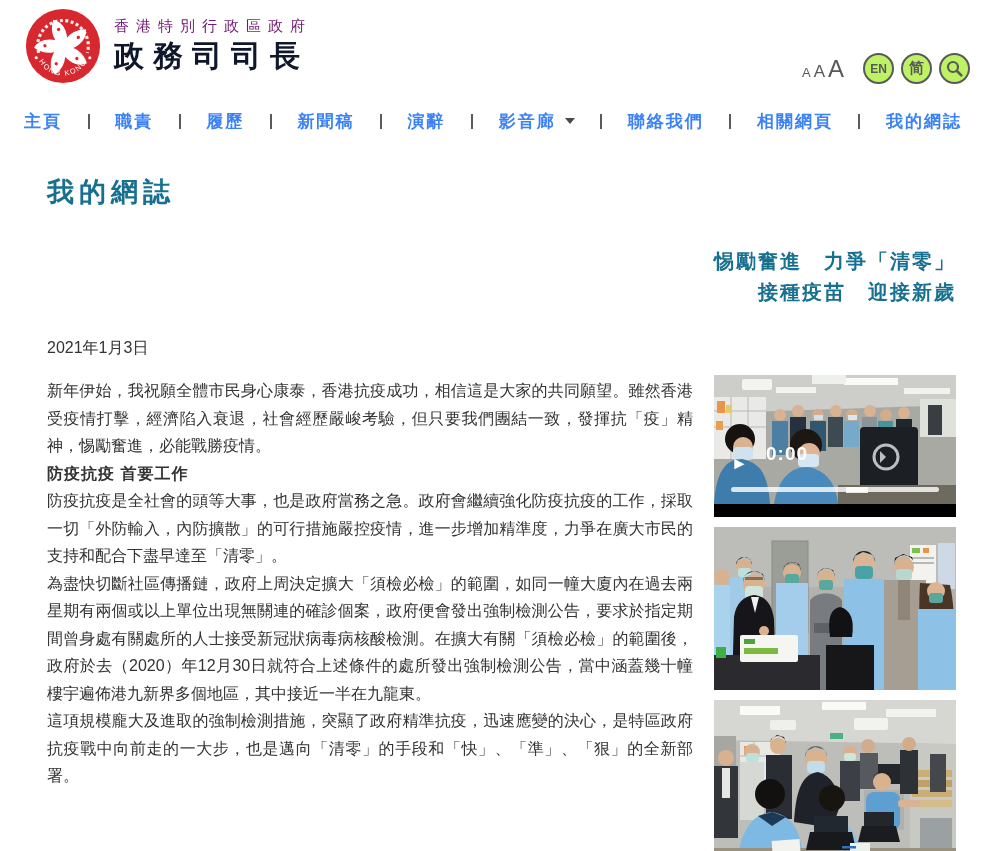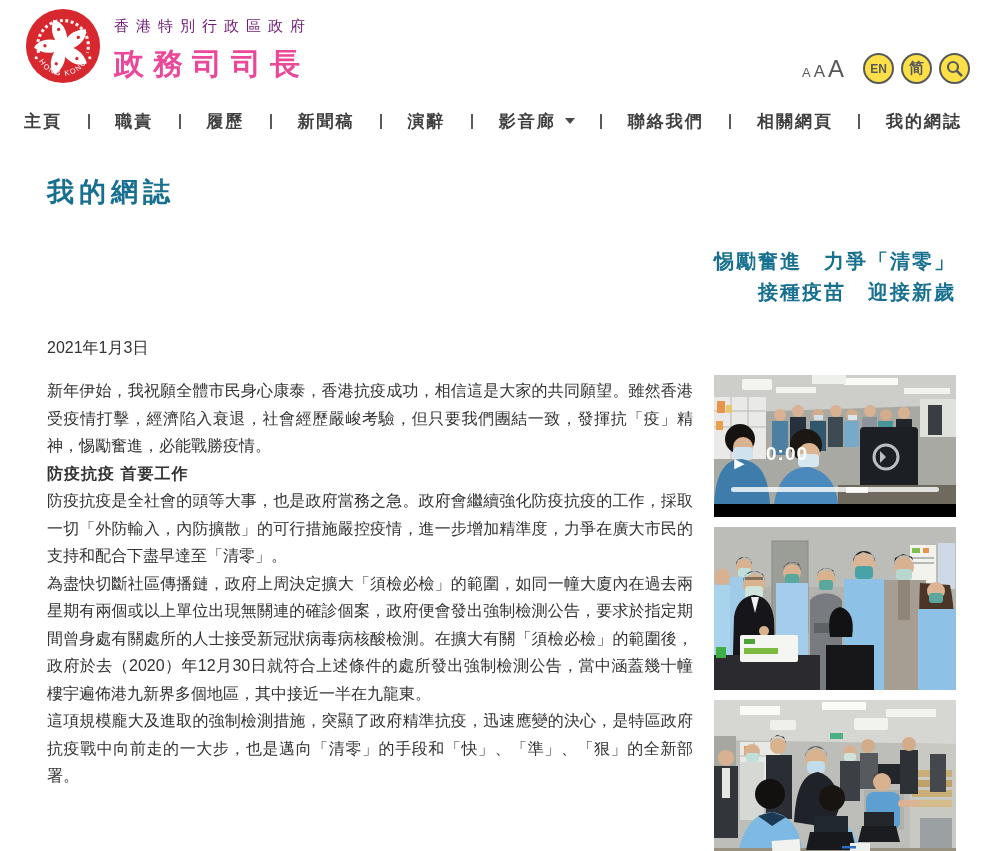--- a/index.html
+++ b/index.html
@@ -6,35 +6,35 @@
   html,body { background:#fff; }
   body {
     width:986px; height:851px; overflow:hidden; position:relative;
     font-family:"Liberation Sans","DejaVu Sans",sans-serif; color:#333;
   }
   
   .header { position:relative; height:104px; background:#fff; }
   .logo { position:absolute; left:24px; top:7px; width:78px; height:78px; display:block; cursor:pointer; }
   .brand-text { position:absolute; left:114px; top:17px; }
   .gov-name { font-size:15px; color:#701a75; letter-spacing:7px; font-weight:500; }
-  .office-name { margin-top:8px; font-size:30px; color:#ec4899; letter-spacing:9px; font-weight:600; }
+  .office-name { font-size:30px; color:#0f172a; letter-spacing:9px; font-weight:600; }
   .controls { position:absolute; right:16px; top:53px; display:flex; align-items:center; }
   .fs-group { display:flex; align-items:baseline; margin-right:12px; color:#58595b; cursor:pointer; }
   .fs { cursor:pointer; line-height:1; }
   .fs-s { font-size:13px; } .fs-m { font-size:17px; margin-left:3px; } .fs-l { font-size:24px; margin-left:3px; }
   .circle-btn {
     width:31px; height:31px; border:2px solid #58595b; border-radius:50%;
     display:flex; align-items:center; justify-content:center;
-    color:#58595b; font-weight:bold; margin-left:7px; cursor:pointer; background:#fde047;
+    color:#58595b; font-weight:bold; margin-left:7px; cursor:pointer; background:#bef264;
   }
   .circle-btn.en { font-size:12px; letter-spacing:0; }
   .circle-btn.sc { font-size:15px; }
   
   .nav { display:flex; align-items:center; justify-content:space-between; padding:0 24px; height:34px; }
-  .nav a { text-decoration:none; color:#404040; font-size:17px; font-weight:600; letter-spacing:2px; cursor:pointer; display:flex; align-items:center; white-space:nowrap; }
+  .nav a { text-decoration:none; color:#3b82f6; font-size:17px; font-weight:600; letter-spacing:2px; cursor:pointer; display:flex; align-items:center; white-space:nowrap; }
   .nav .sep { width:2px; height:15px; background:#5a5a5a; }
   .caret { width:0; height:0; border-left:5px solid transparent; border-right:5px solid transparent; border-top:6px solid #4a4a4a; margin-left:9px; display:inline-block; }
   
   .content { padding:36px 30px 0 47px; }
   .page-title { color:#17708f; font-size:27px; font-weight:bold; letter-spacing:5px; }
   .article-title { margin-top:36px; color:#17708f; font-size:20px; font-weight:bold; letter-spacing:2px; line-height:31px;text-align:right; }
   .article-date { margin-top:30px; font-size:16px; color:#333; }
   .row { margin-top:13px; display:flex; align-items:flex-start; }
   .text-col { width:646px; flex:none; font-size:16px; line-height:27.5px; text-align:justify; color:#333; }
   .text-col p { }

